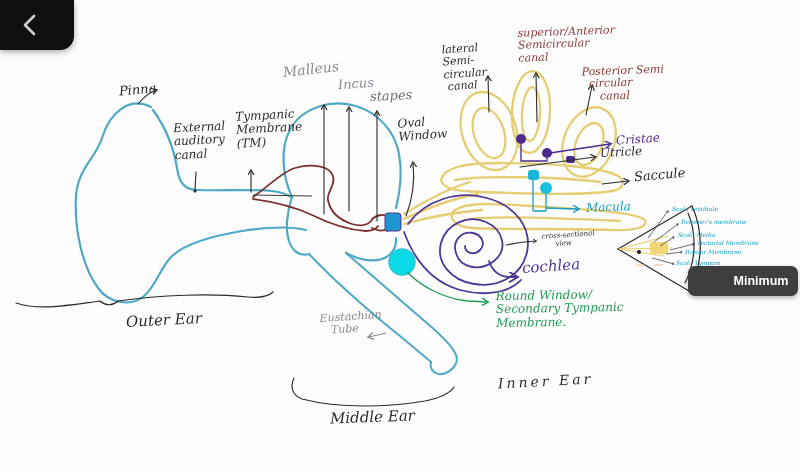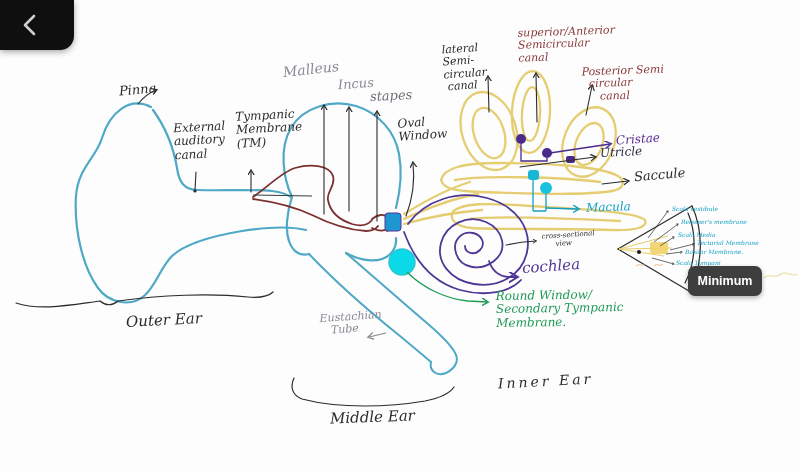--- a/index.html
+++ b/index.html
@@ -7,21 +7,21 @@
           font-family:"Liberation Sans",sans-serif;}
   #drawing{position:absolute;left:0;top:0;}
   .lbl{position:absolute;font-family:"DejaVu Serif",serif;font-style:italic;
        color:#2b2b2b;white-space:pre;line-height:1.12;pointer-events:none;}
   #back-btn{position:absolute;left:0;top:0;width:74px;height:50px;background:#0f0f0f;
             border-radius:0 0 14px 0;box-shadow:0 2px 6px rgba(0,0,0,.35);
             display:flex;align-items:center;justify-content:flex-start;padding-left:20px;
             box-sizing:border-box;cursor:pointer;}
   #tooltip{position:absolute;left:688px;top:266px;width:74px;height:30px;background:#3e3e3e;
            border-radius:7px;box-shadow:0 2px 5px rgba(0,0,0,.3);color:#fff;
-           font-size:12.5px;font-weight:600;display:flex;align-items:center;justify-content:center;}
+           font-size:12.5px;font-weight:600;display:flex;align-items:center;justify-content:center;padding-left:36px;}
 </style>
 </head>
 <body>
 
 <div id="screen">
 
   <svg id="drawing" width="800" height="472" viewBox="0 0 800 472">
     <defs>
       <marker id="mB" markerWidth="8" markerHeight="8" refX="4" refY="3" orient="auto">
         <path d="M0,0 L5,3 L0,6" fill="none" stroke="#2b2b2b" stroke-width="1.1"></path>

